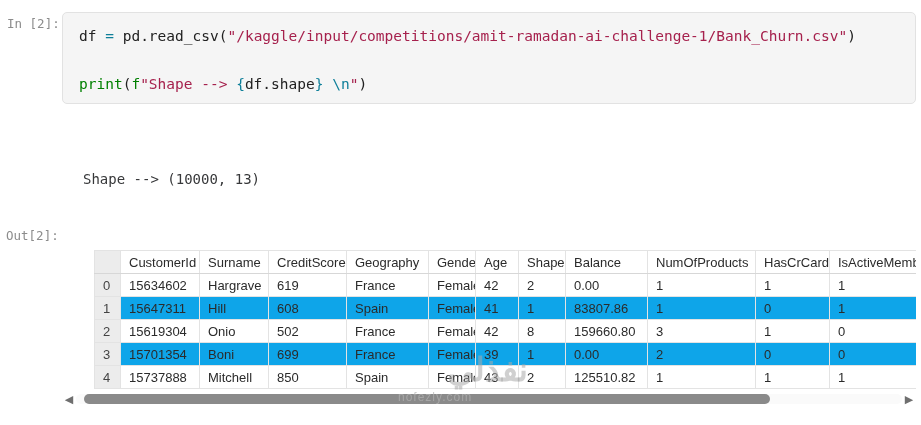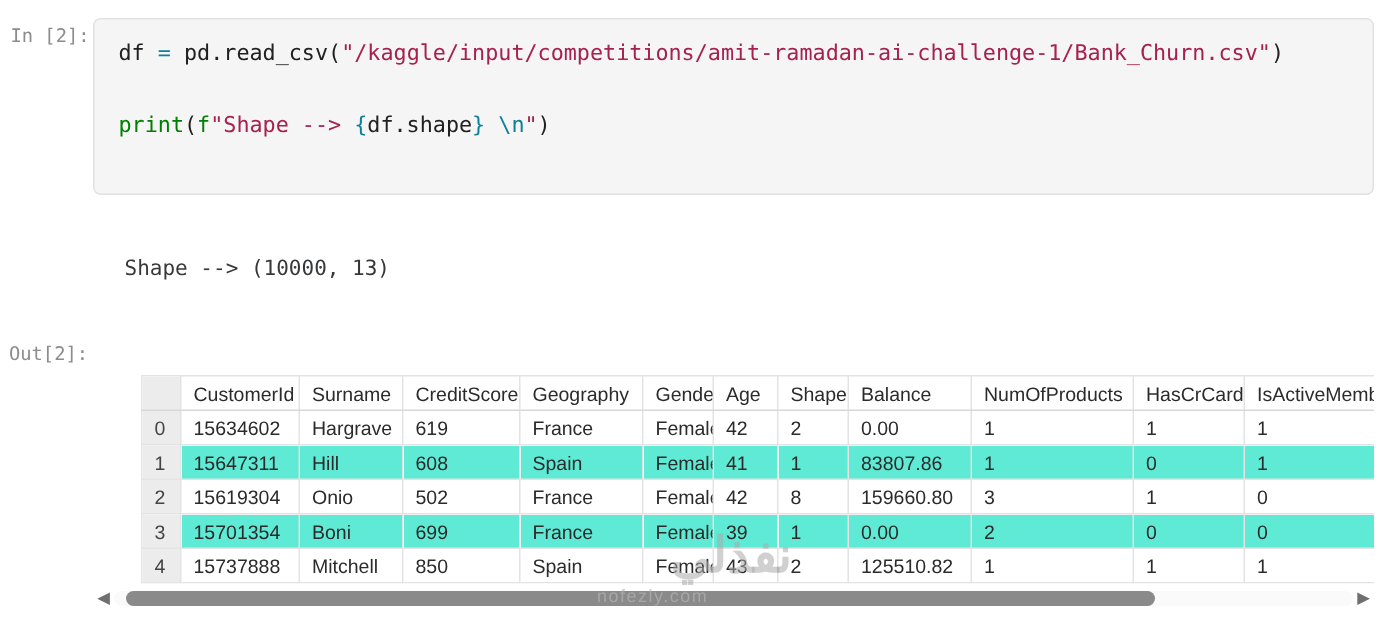--- a/index.html
+++ b/index.html
@@ -7,21 +7,21 @@
     font-family:"Liberation Sans", sans-serif; }
   .stage { position:relative; width:921px; height:425px; background:#fff; }
 
   
   .prompt { position:absolute; font-family:"DejaVu Sans Mono", monospace;
     font-size:12.5px; color:#8c8c8c; white-space:pre; }
   .in-prompt  { left:7px; top:16px; }
   .out-prompt { left:6px; top:228px; }
 
   
-  .code-cell { position:absolute; left:62px; top:12px; width:854px; height:118px;
+  .code-cell { position:absolute; left:62px; top:12px; width:854px; height:92px;
     background:#f5f5f5; border:1px solid #e2e2e2; border-radius:5px;
     padding:11px 16px; overflow:hidden; }
   .code-line { font-family:"DejaVu Sans Mono", monospace; font-size:14.5px;
     line-height:24px; white-space:pre; color:#212121; }
   .tok-plain { color:#212121; }
   .tok-kw    { color:#008000; }
   .tok-str   { color:#A6214D; }
   .tok-op    { color:#0E7F99; }
   .tok-esc   { color:#0E7F99; }
 
@@ -32,21 +32,21 @@
 
   
   .table-wrap { position:absolute; left:62px; top:250px; width:854px; overflow:hidden;padding-left:32px; }
   table.df { border-collapse:collapse; table-layout:fixed; width:854px;
     font-size:13px; color:#2b2b2b; }
   table.df th, table.df td { border:1px solid #e3e3e3; height:23px;
     padding:0 8px; text-align:left; font-weight:normal; white-space:nowrap;
     overflow:hidden; }
   table.df thead th { background:#ffffff; border-bottom:1px solid #d7d7d7; }
   table.df .idx { background:#ececec; width:26px; color:#444; }
-  table.df tr.stripe td { background:#5eead4; }
+  table.df tr.stripe td { background:#0ea5e9; }
   table.df tr.stripe td.idx, table.df tr td.idx { background:#ececec; }
   table.df col.c0{width:26px} table.df col.c1{width:79px} table.df col.c2{width:69px}
   table.df col.c3{width:78px} table.df col.c4{width:82px} table.df col.c5{width:47px}
   table.df col.c6{width:43px} table.df col.c7{width:47px} table.df col.c8{width:82px}
   table.df col.c9{width:108px} table.df col.c10{width:74px} table.df col.c11{width:119px}
 
   
   .hscroll { position:absolute; left:62px; top:391px; width:854px; height:16px;
     display:flex; align-items:center; }
   .scroll-arrow { width:14px; font-size:11px; color:#6f6f6f; line-height:16px;

